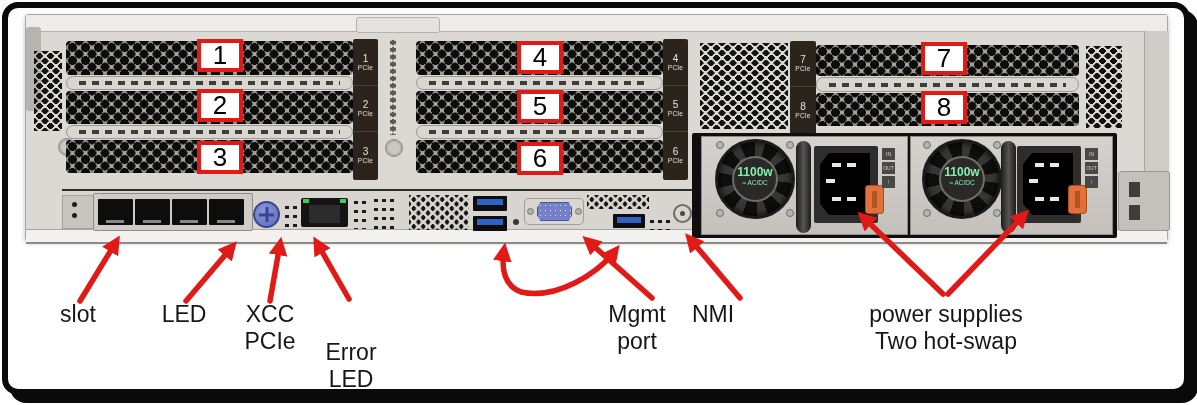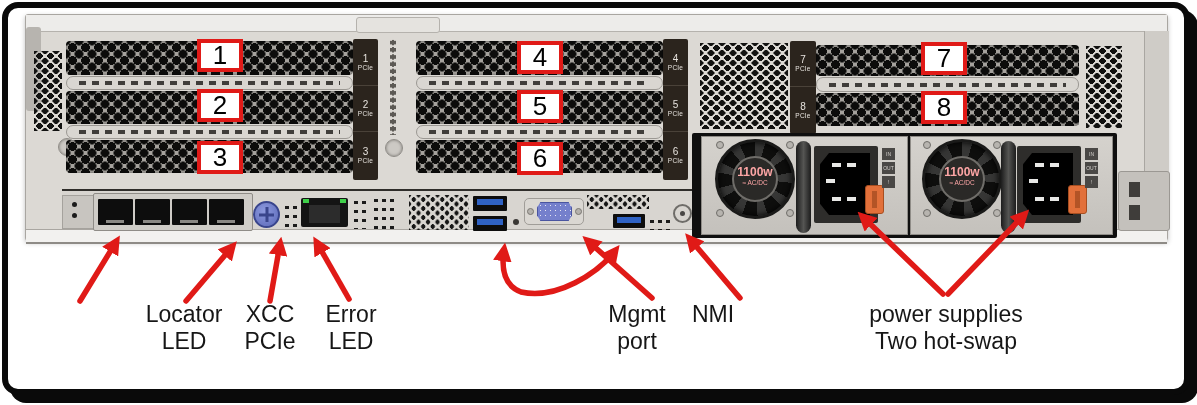--- a/index.html
+++ b/index.html
@@ -80,21 +80,21 @@
   .nmiring{border:2px solid #6f6d69;border-radius:50%;background:#d8d5d0;box-sizing:border-box;}
   .nmidot{width:5px;height:5px;border-radius:50%;background:#4a4846;}
 
   
   .psubay{background:#0f0f0f;border-radius:2px;}
   .psuface{background:linear-gradient(#d5d2cd,#c4c1bc);border:1px solid #8f8c87;box-sizing:border-box;}
   .fan{border-radius:50%;background:
         repeating-conic-gradient(#363635 0 16deg,#0e0e0d 16deg 40deg);
         border:3px solid #1a1a19;box-sizing:border-box;box-shadow:inset 0 0 6px #000;}
   .fancap{border-radius:50%;background:#2a2927;border:2px solid #6f6d69;box-sizing:border-box;
-          color:#fca5a5;text-align:center;}
+          color:#86efac;text-align:center;}
   .fancap .watt{font-weight:bold;font-size:12px;line-height:13px;margin-top:8px;}
   .fancap .actype{font-size:6.5px;line-height:8px;}
   .handle{background:linear-gradient(90deg,#1c1c1c,#555553,#1c1c1c);border-radius:8px;}
   .inletpanel{background:#2e2d2b;border-radius:2px;}
   .c14{background:#000;clip-path:polygon(18% 0,100% 0,100% 100%,18% 100%,0 82%,0 18%);}
   .pin{position:absolute;width:9px;height:4px;background:#e8e8e6;}
   .latchband{background:#e2703a;border:1px solid #a84e20;border-radius:3px;box-sizing:border-box;}
   .latchband .slot{position:absolute;left:6px;top:5px;width:5px;bottom:5px;background:#b35426;}
   .ind{width:13px;height:12px;background:#4a4846;margin-bottom:2px;color:#d4d1cd;
        font-size:5px;line-height:12px;text-align:center;overflow:hidden;}
@@ -325,30 +325,30 @@
     <path d="M349,299 L317,243" marker-end="url(#ah)"></path>
     <path d="M504,250 C501,270 505,286 521,292 C557,300 598,273 615,251" marker-start="url(#ah)" marker-end="url(#ah)"></path>
     <path d="M652,298 L588,241" marker-end="url(#ah)"></path>
     <path d="M740,298 L690,239" marker-end="url(#ah)"></path>
     <path d="M943,294 L863,217" marker-end="url(#ah)"></path>
     <path d="M948,294 L1024,215" marker-end="url(#ah)"></path>
   </g>
 </svg>
 
 <div class="callout" style="left:78px;">
+  <span style="display:block">slot</span>
 </div>
 <div class="callout" style="left:184px;">
-  <span style="display:block">Locator</span>
   <span style="display:block">LED</span>
 </div>
 <div class="callout" style="left:270px;">
   <span style="display:block">XCC</span>
   <span style="display:block">PCIe</span>
 </div>
-<div class="callout" style="left:351px;">
+<div class="callout" style="left:351px;margin-top:38px;">
   <span style="display:block">Error</span>
   <span style="display:block">LED</span>
 </div>
 <div class="callout" style="left:521px;">
 </div>
 <div class="callout" style="left:637px;">
   <span style="display:block">Mgmt</span>
   <span style="display:block">port</span>
 </div>
 <div class="callout" style="left:713px;">

